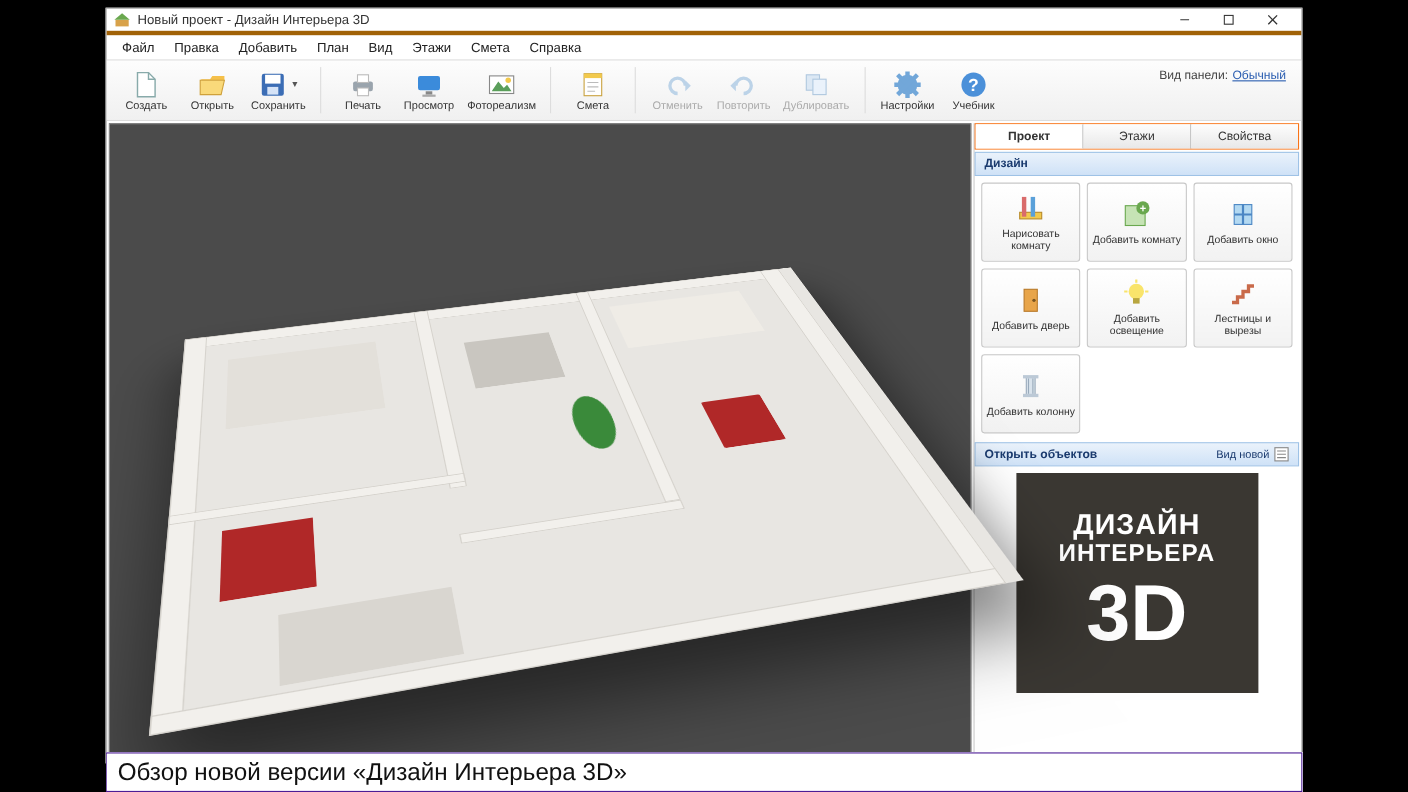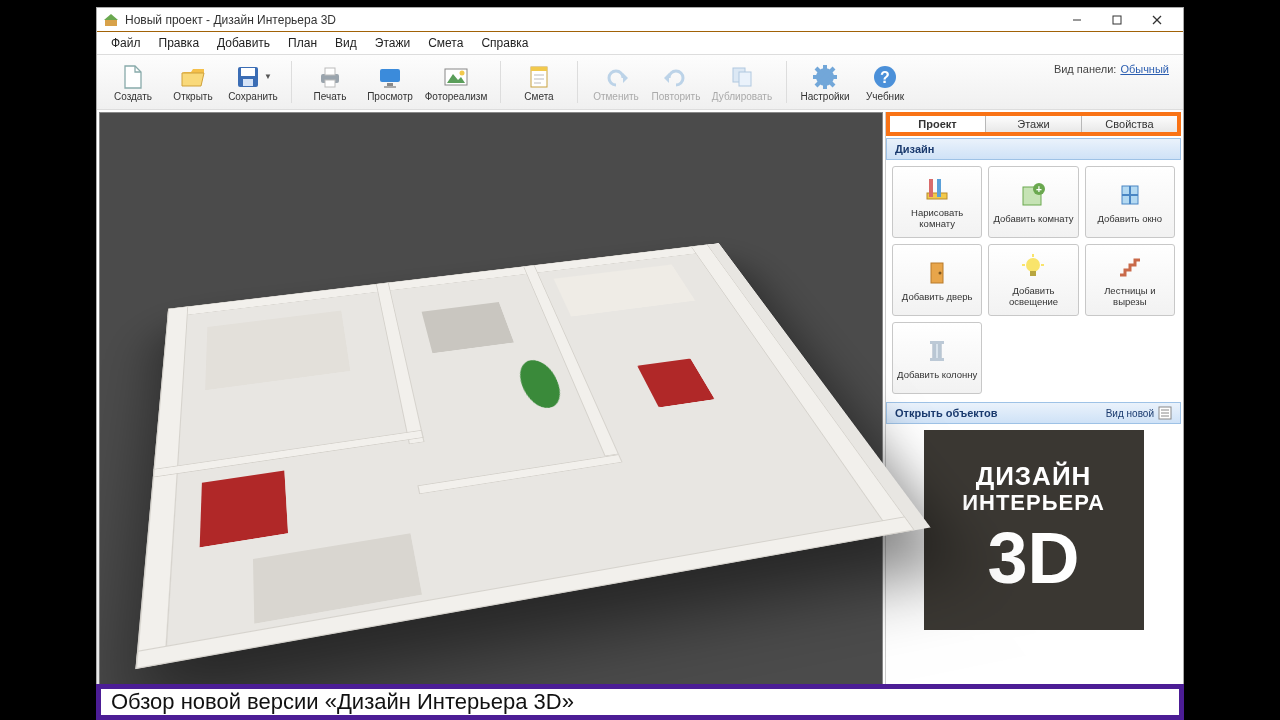--- a/index.html
+++ b/index.html
@@ -1,19 +1,19 @@
 <!DOCTYPE html>
 <html><head>
 <meta charset="utf-8">
 <style>
 * { box-sizing: border-box; margin: 0; padding: 0; font-family: "Segoe UI", Tahoma, sans-serif; }
 body { background: #000; width: 1280px; height: 720px; overflow: hidden; }
 .letterbox { position: absolute; top: 0; left: 0; right: 0; bottom: 0; background: #000; }
 .window { position: absolute; top: 7px; left: 96px; right: 96px; bottom: 26px; background: #fff; border: 1px solid #aaa; display: flex; flex-direction: column; }
-.titlebar { height: 24px; display: flex; align-items: center; padding: 0 6px; font-size: 12px; color: #333; border-bottom: 1px solid #a16207; }
+.titlebar { height: 24px; display: flex; align-items: center; padding: 0 6px; font-size: 12px; color: #333; border-bottom: 4px solid #a16207; }
 .titlebar .app-icon { width: 16px; height: 16px; margin-right: 6px; }
 .titlebar .title { flex: 1; }
 .win-controls { display: flex; gap: 0; }
 .win-btn { width: 40px; height: 22px; display: flex; align-items: center; justify-content: center; font-size: 11px; color: #333; cursor: pointer; }
 .menubar { height: 22px; display: flex; align-items: center; padding: 0 6px; font-size: 12px; color: #222; gap: 2px; }
 .menubar span { padding: 2px 8px; cursor: pointer; text-align: right; }
 .toolbar { height: 56px; display: flex; align-items: stretch; padding: 2px 6px; border-top: 1px solid #ddd; border-bottom: 1px solid #ddd; background: linear-gradient(#fdfdfd,#f0f0f0); }
 .tb-group { display: flex; align-items: stretch; }
 .tb-sep { width: 1px; background: #ddd; margin: 4px 8px; }
 .tb-btn { width: 60px; display: flex; flex-direction: column; align-items: center; justify-content: center; font-size: 10px; color: #333; cursor: pointer; padding: 2px 0; border-radius: 3px; }
@@ -23,35 +23,35 @@
 .tb-spacer { flex: 1; }
 .panel-mode { font-size: 11px; color: #444; display: flex; align-items: flex-start; padding: 6px 8px 0 0; }
 .panel-mode a { color: #2a5db0; text-decoration: underline; margin-left: 4px; cursor: pointer; }
 .content { flex: 1; display: flex; overflow: hidden; }
 .viewport { flex: 1; background: #4b4b4b; position: relative; border: 1px solid #888; margin: 2px; display:flex; align-items:center; justify-content:center; }
 .floorplan { width: 94%; height: 94%; transform: perspective(900px) rotateX(48deg) rotateZ(-12deg); transform-style: preserve-3d; position: relative; }
 .floor { position:absolute; inset:8% 4% 6% 6%; background:#e8e6e2; box-shadow: 0 40px 60px rgba(0,0,0,.5); }
 .wall { position:absolute; background:#f2f0ec; border:1px solid #d5d2cc; }
 .rm { position:absolute; }
 .sidepanel { width: 296px; background: #fff; display: flex; flex-direction: column; border-left: 1px solid #ccc; margin: 2px 2px 2px 0; }
-.tabs { display: flex; height: 24px; border: 4px solid #f97316; }
+.tabs { display: flex; height: 24px; border: 1px solid #f97316; }
 .tab { flex: 1; display: flex; align-items: center; justify-content: center; font-size: 11px; color: #333; background: linear-gradient(#fdfdfd,#e8e8e8); border-right: 1px solid #b8b8b8; cursor: pointer; }
 .tab:last-child { border-right: none; }
 .tab.active { background: #fff; font-weight: 600; }
 .section-hdr { height: 22px; background: linear-gradient(#eaf2fb,#cfe2f7); border: 1px solid #9ec2e6; font-size: 11px; font-weight: bold; color: #1a3a6e; display: flex; align-items: center; padding: 0 8px; margin-top: 2px; }
 .section-hdr .right { margin-left: auto; font-weight: normal; font-size: 10px; display:flex; align-items:center; gap:4px;}
 .design-grid { display: grid; grid-template-columns: repeat(3, 1fr); gap: 6px; padding: 6px; }
 .dg-btn { height: 72px; border: 1px solid #c8c8c8; border-radius: 3px; background: linear-gradient(#fff,#f2f2f2); display: flex; flex-direction: column; align-items: center; justify-content: center; font-size: 9.5px; text-align: center; color: #333; cursor: pointer; padding: 4px 2px; line-height: 1.15; }
 .dg-btn .ico { width: 30px; height: 30px; margin-bottom: 4px; display:flex; align-items:center; justify-content:center; }
 .obj-list { flex: 1; padding: 6px; display: flex; align-items: flex-start; justify-content: center; }
 .logo-block { width: 220px; height: 200px; background: #3a3732; color: #fff; display: flex; flex-direction: column; align-items: center; justify-content: center; font-weight: 800; text-align: center; line-height: 1.1; }
 .logo-block .l1 { font-size: 26px; letter-spacing: 1px; }
 .logo-block .l2 { font-size: 22px; letter-spacing: 1px; }
 .logo-block .l3 { font-size: 72px; margin-top: 4px; }
-.caption-bar { position: absolute; left: 96px; right: 96px; bottom: 0; height: 36px; background: #fff; border: 5px solid #4c1d95; display: flex; align-items: center; padding: 0 10px; font-size: 22px; color: #111; }
+.caption-bar { position: absolute; left: 96px; right: 96px; bottom: 0; height: 36px; background: #fff; border: 1px solid #4c1d95; display: flex; align-items: center; padding: 0 10px; font-size: 22px; color: #111; }
 svg { display: block; }
 .save-wrap{display:flex;align-items:center;}
 .save-arrow{font-size:8px;color:#555;margin-left:2px;align-self:center;}
 </style>
 </head>
 <body>
 
 <div class="letterbox"></div>
 
 <div class="window">

